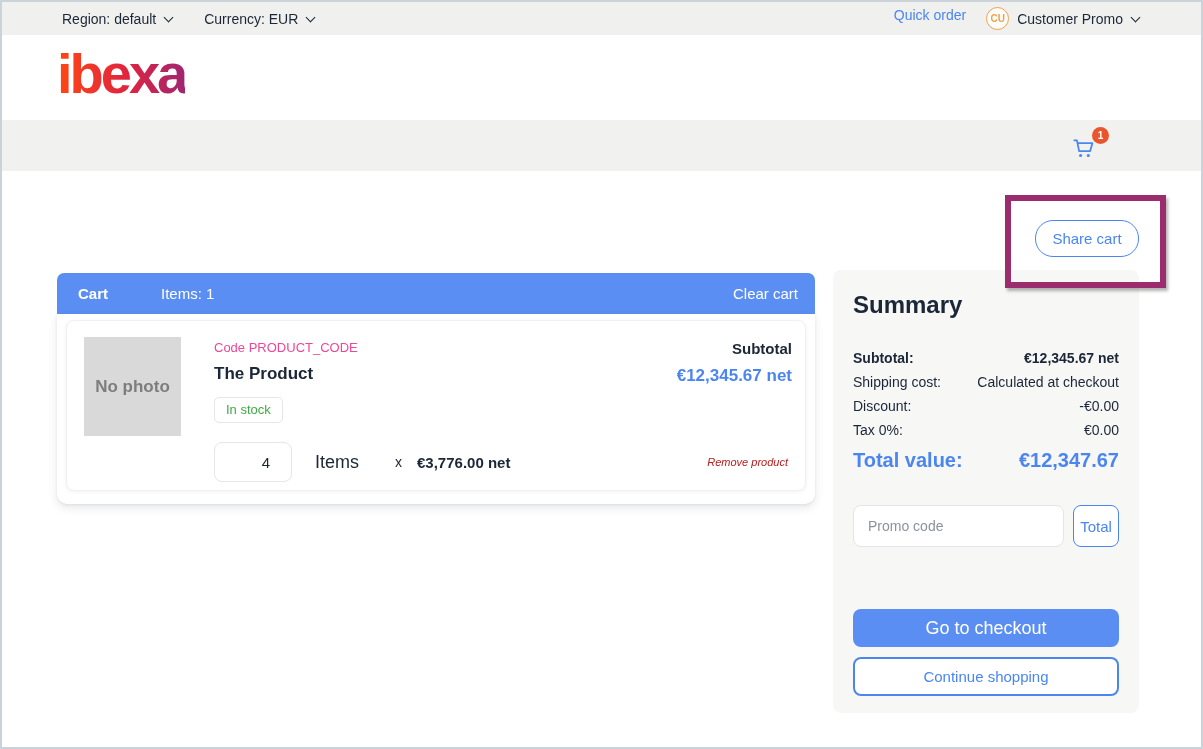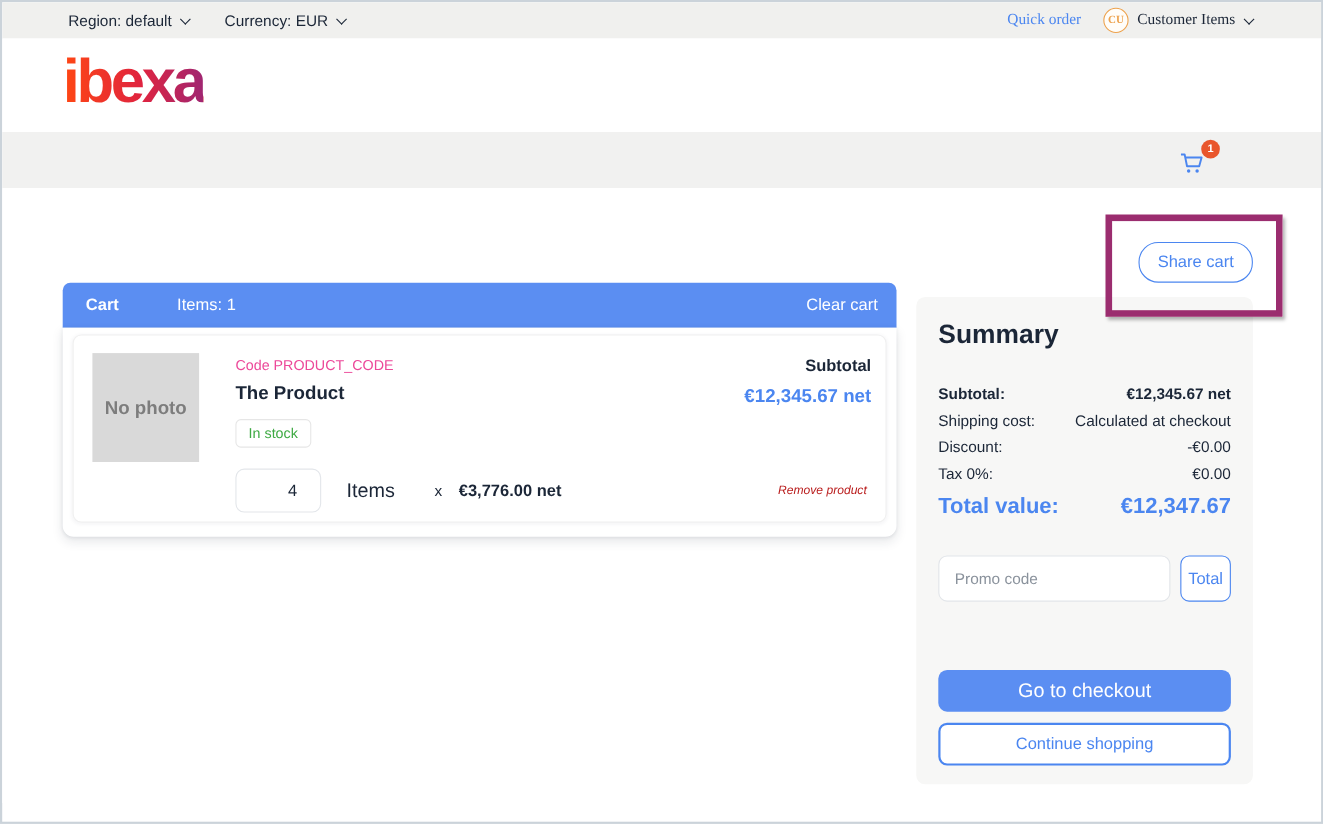--- a/index.html
+++ b/index.html
@@ -11,21 +11,21 @@
     border:2px solid #cbd3da; background:#fff; overflow:hidden;
   }
 
   
   .topbar{
     height:33px; background:#f0f0ee;
     display:flex; align-items:center; justify-content:space-between;
     padding:0 62px 0 60px; font-size:14px;
   }
   .topbar-left{ display:flex; align-items:center; gap:32px; }
-  .topbar-right{ display:flex; align-items:center; gap:20px;font-family:Liberation Serif, serif; }
+  .topbar-right{ display:flex; gap:20px; }
   .dropdown{ display:flex; align-items:center; cursor:pointer; }
   .chev{
     width:7px; height:7px; border-right:1.6px solid currentColor;
     border-bottom:1.6px solid currentColor; transform:rotate(45deg);
     display:inline-block; margin-left:9px; margin-bottom:3px; flex:0 0 auto;
   }
   .quick-order{ color:var(--accent); cursor:pointer; }
   .user{ display:flex; align-items:center; cursor:pointer; }
   .avatar{
     width:23px; height:23px; border-radius:50%;
@@ -62,21 +62,21 @@
     box-shadow:2px 3px 3px rgba(40,40,40,0.35);
     z-index:5; pointer-events:none; background:transparent;
   }
   .share-btn{
     position:absolute; left:1033px; top:49px; width:104px; height:37px;
     background:#fff; border:1.5px solid var(--accent); border-radius:18px;
     color:var(--accent); font-size:15px; font-family:inherit; cursor:pointer;
   }
 
   
-  .cart-panel{ position:absolute; left:55px; top:86px; width:758px; }
+  .cart-panel{ position:absolute; left:55px; top:102px; width:758px; }
   .cart-header{
     height:41px; background:var(--accent-fill); border-radius:7px 7px 0 0;
     display:flex; align-items:center; color:#fff; font-size:15px;
     padding:0 17px 0 21px;
   }
   .cart-title{ font-weight:bold; }
   .cart-count{ margin-left:53px; }
   .clear-cart{ margin-left:auto; cursor:pointer; color:#fff; }
   .cart-body{
     background:#fff; border-radius:0 0 10px 10px; padding:6px 9px 13px;
@@ -162,21 +162,21 @@
       </div>
       <div class="dropdown">
         <span>Currency: EUR</span>
         <span class="chev"></span>
       </div>
     </div>
     <div class="topbar-right">
       <span class="quick-order">Quick order</span>
       <div class="user dropdown">
         <span class="avatar">CU</span>
-        <span>Customer Items</span>
+        <span>Customer Promo</span>
         <span class="chev"></span>
       </div>
     </div>
   </div>
 
   <div class="logoband">
     <div class="logo">ibexa</div>
   </div>
 
   <div class="navband">

